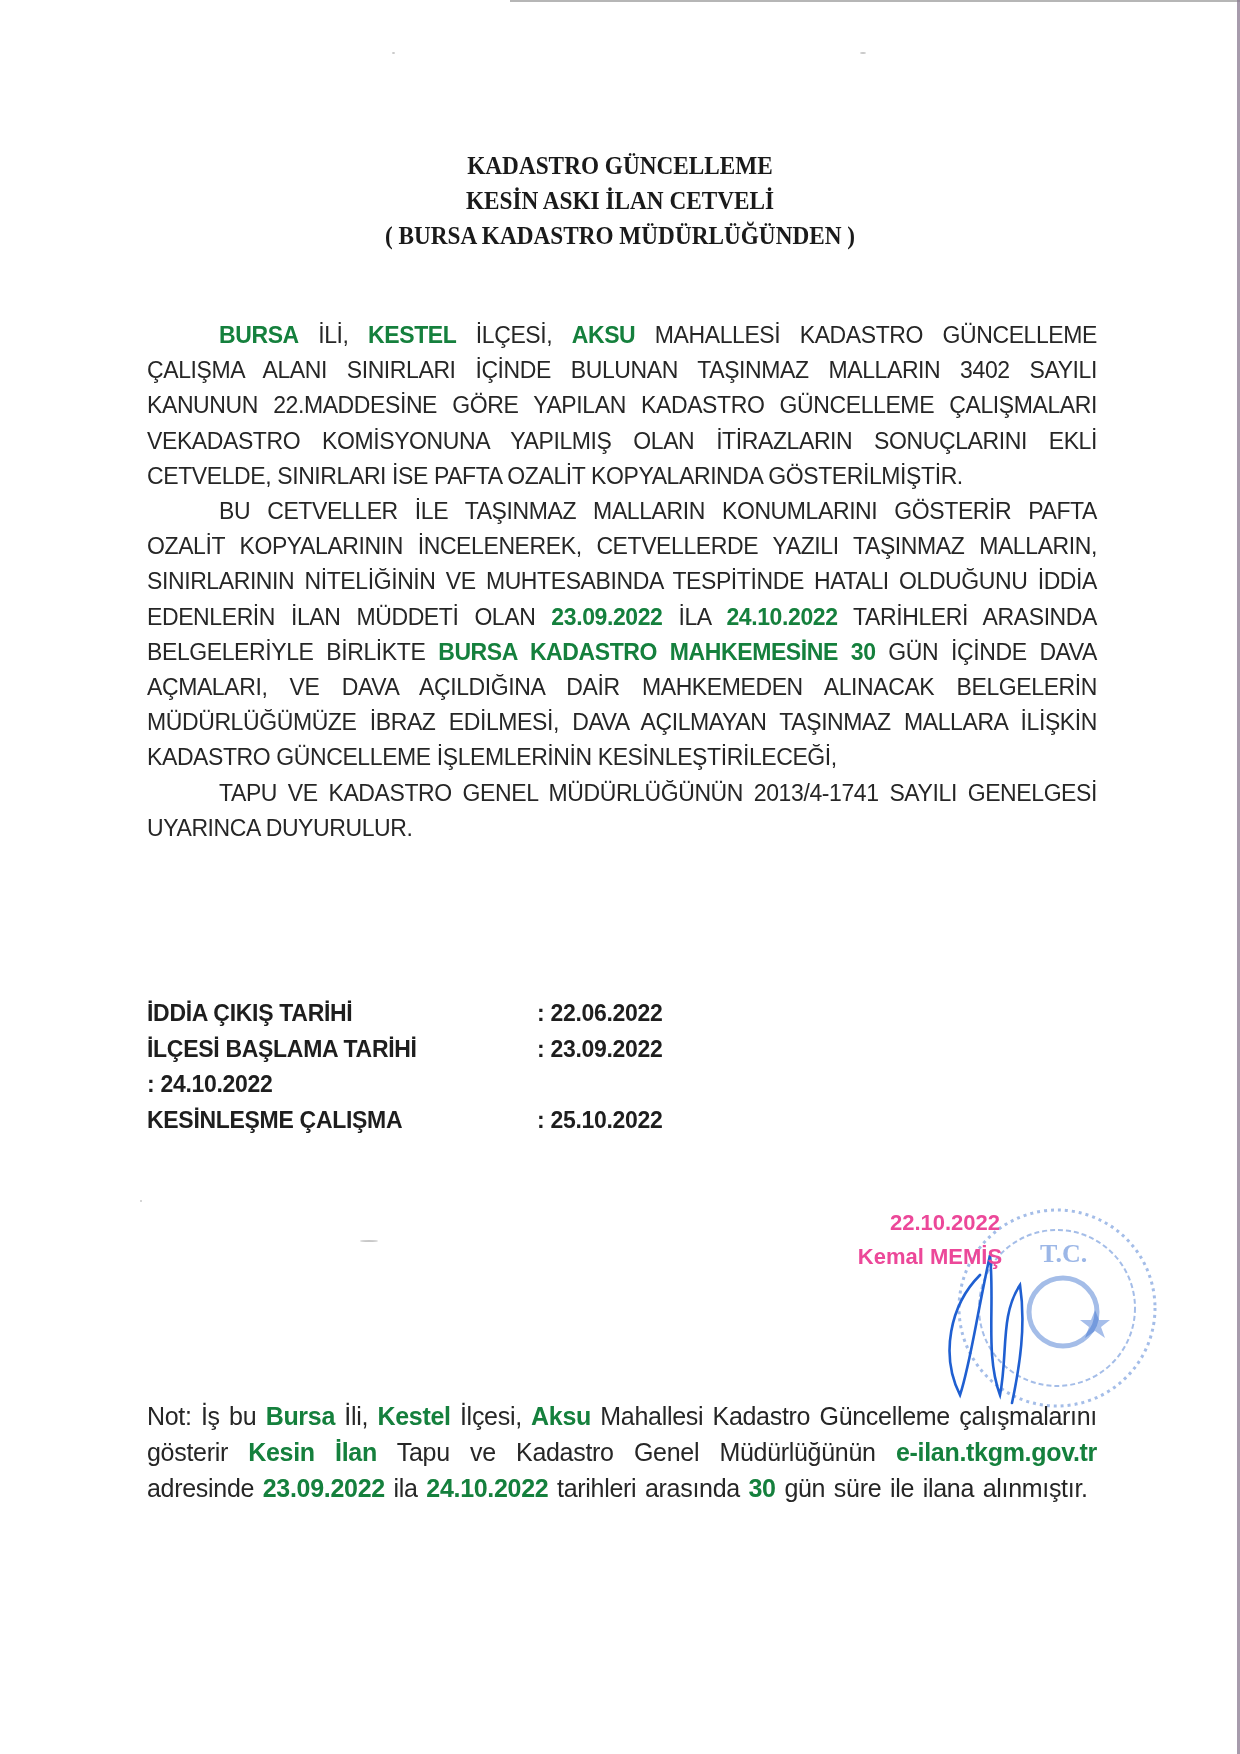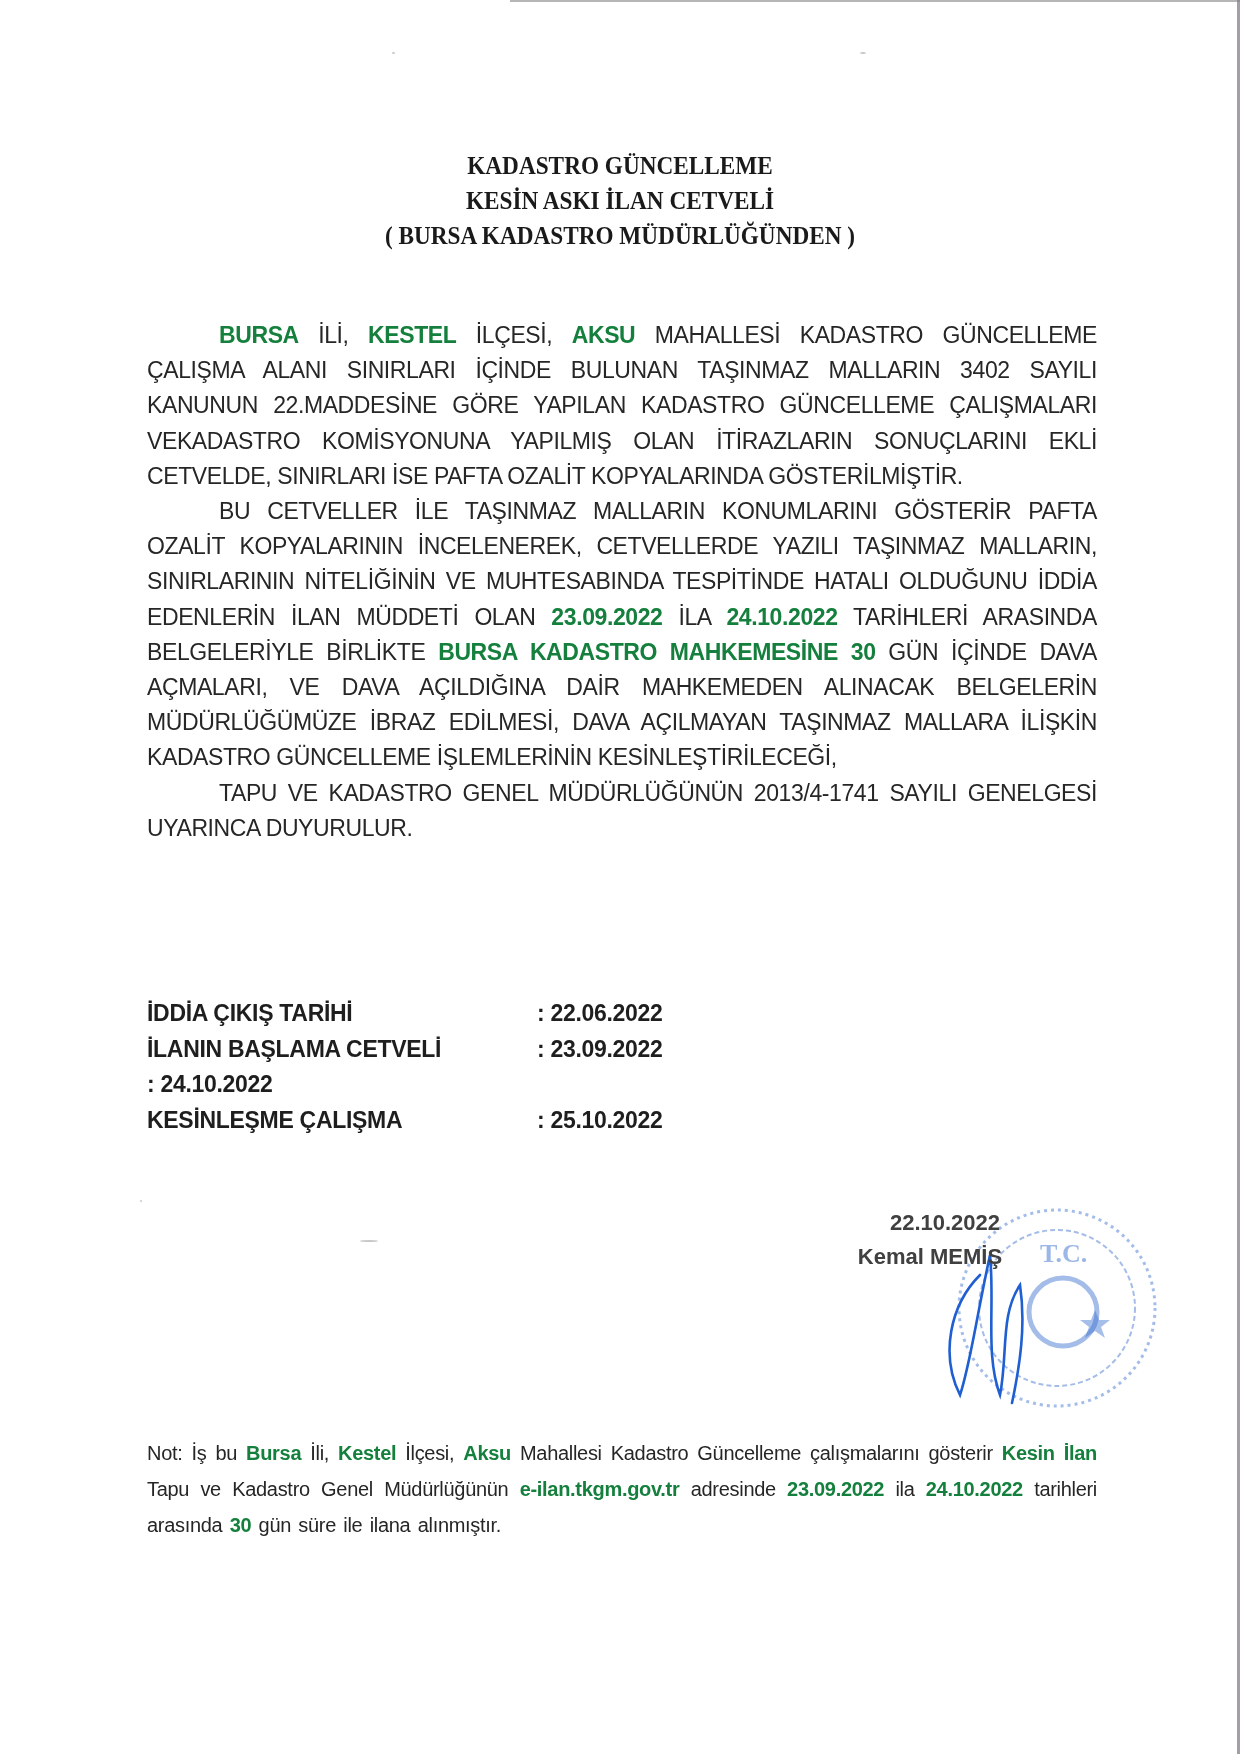--- a/index.html
+++ b/index.html
@@ -18,31 +18,31 @@
     .para .indent { display: inline-block; width: 72px; }
     b { font-weight: bold; color: #15803d; }
 
     .dates { position: absolute; left: 147px; top: 996px; width: 560px;
       font-family: "Liberation Sans", sans-serif; font-weight: bold; font-size: 23px; line-height: 35.5px; color: #1e1e1e; letter-spacing: -0.3px; }
     .date-row { display: flex; }
     .date-row .lbl { width: 390px; }
     .date-row .val { white-space: nowrap; }
 
     .signature { position: absolute; left: 780px; top: 1206px; width: 260px; text-align: center;
-      font-family: "Liberation Sans", sans-serif; font-weight: bold; font-size: 22px; line-height: 34px; color: #404040; }
+      font-family: "Liberation Sans", sans-serif; font-weight: bold; font-size: 22px; line-height: 34px; color: #ec4899; }
     .sig-line { display: block; }
     .sig-line.date { padding-left: 70px; }
     .sig-line.name { padding-left: 40px; }
     .sig-line.role { padding-left: 0; }
 
     .seal { position: absolute; left: 945px; top: 1200px; width: 215px; height: 215px; pointer-events: none; }
     .scribble { position: absolute; left: 940px; top: 1245px; width: 90px; height: 160px; pointer-events: none; }
 
-    .note { position: absolute; left: 147px; top: 1435px; width: 950px;
-      font-family: "Liberation Sans", sans-serif; font-size: 20px; line-height: 36px; color: #262626; text-align: justify; text-align-last: left; letter-spacing: -0.3px; word-spacing: 2px; }
+    .note { position: absolute; left: 147px; top: 1398px; width: 950px;
+      font-family: "Liberation Sans", sans-serif; font-size: 25px; line-height: 36px; color: #262626; text-align: justify; text-align-last: left; letter-spacing: -0.3px; word-spacing: 2px; }
 
     .specks span { position: absolute; background: #c8c8c8; border-radius: 50%; }
   </style>
 </head>
 <body>
 
 <div class="scan-top-edge"></div>
 <div class="scan-right-edge"></div>
 
 <div class="specks">
@@ -63,21 +63,21 @@
   <p class="para"><span class="indent"></span><span>BU CETVELLER İLE TAŞINMAZ MALLARIN KONUMLARINI GÖSTERİR PAFTA OZALİT KOPYALARININ İNCELENEREK, CETVELLERDE YAZILI TAŞINMAZ MALLARIN, SINIRLARININ NİTELİĞİNİN VE MUHTESABINDA TESPİTİNDE HATALI OLDUĞUNU İDDİA EDENLERİN İLAN MÜDDETİ OLAN </span><b>23.09.2022</b><span> İLA </span><b>24.10.2022</b><span> TARİHLERİ ARASINDA BELGELERİYLE BİRLİKTE </span><b>BURSA KADASTRO MAHKEMESİNE 30</b><span> GÜN İÇİNDE DAVA AÇMALARI, VE DAVA AÇILDIĞINA DAİR MAHKEMEDEN ALINACAK BELGELERİN MÜDÜRLÜĞÜMÜZE İBRAZ EDİLMESİ, DAVA AÇILMAYAN TAŞINMAZ MALLARA İLİŞKİN KADASTRO GÜNCELLEME İŞLEMLERİNİN KESİNLEŞTİRİLECEĞİ,</span></p>
   <p class="para"><span class="indent"></span><span>TAPU VE KADASTRO GENEL MÜDÜRLÜĞÜNÜN 2013/4-1741 SAYILI GENELGESİ UYARINCA DUYURULUR.</span></p>
 </div>
 
 <div class="dates">
   <div class="date-row">
     <span class="lbl">İDDİA ÇIKIŞ TARİHİ</span>
     <span class="val">: 22.06.2022</span>
   </div>
   <div class="date-row">
-    <span class="lbl">İLANIN BAŞLAMA CETVELİ</span>
+    <span class="lbl">İLÇESİ BAŞLAMA TARİHİ</span>
     <span class="val">: 23.09.2022</span>
   </div>
   <div class="date-row">
     <span class="val">: 24.10.2022</span>
   </div>
   <div class="date-row">
     <span class="lbl">KESİNLEŞME ÇALIŞMA</span>
     <span class="val">: 25.10.2022</span>
   </div>
 </div>

